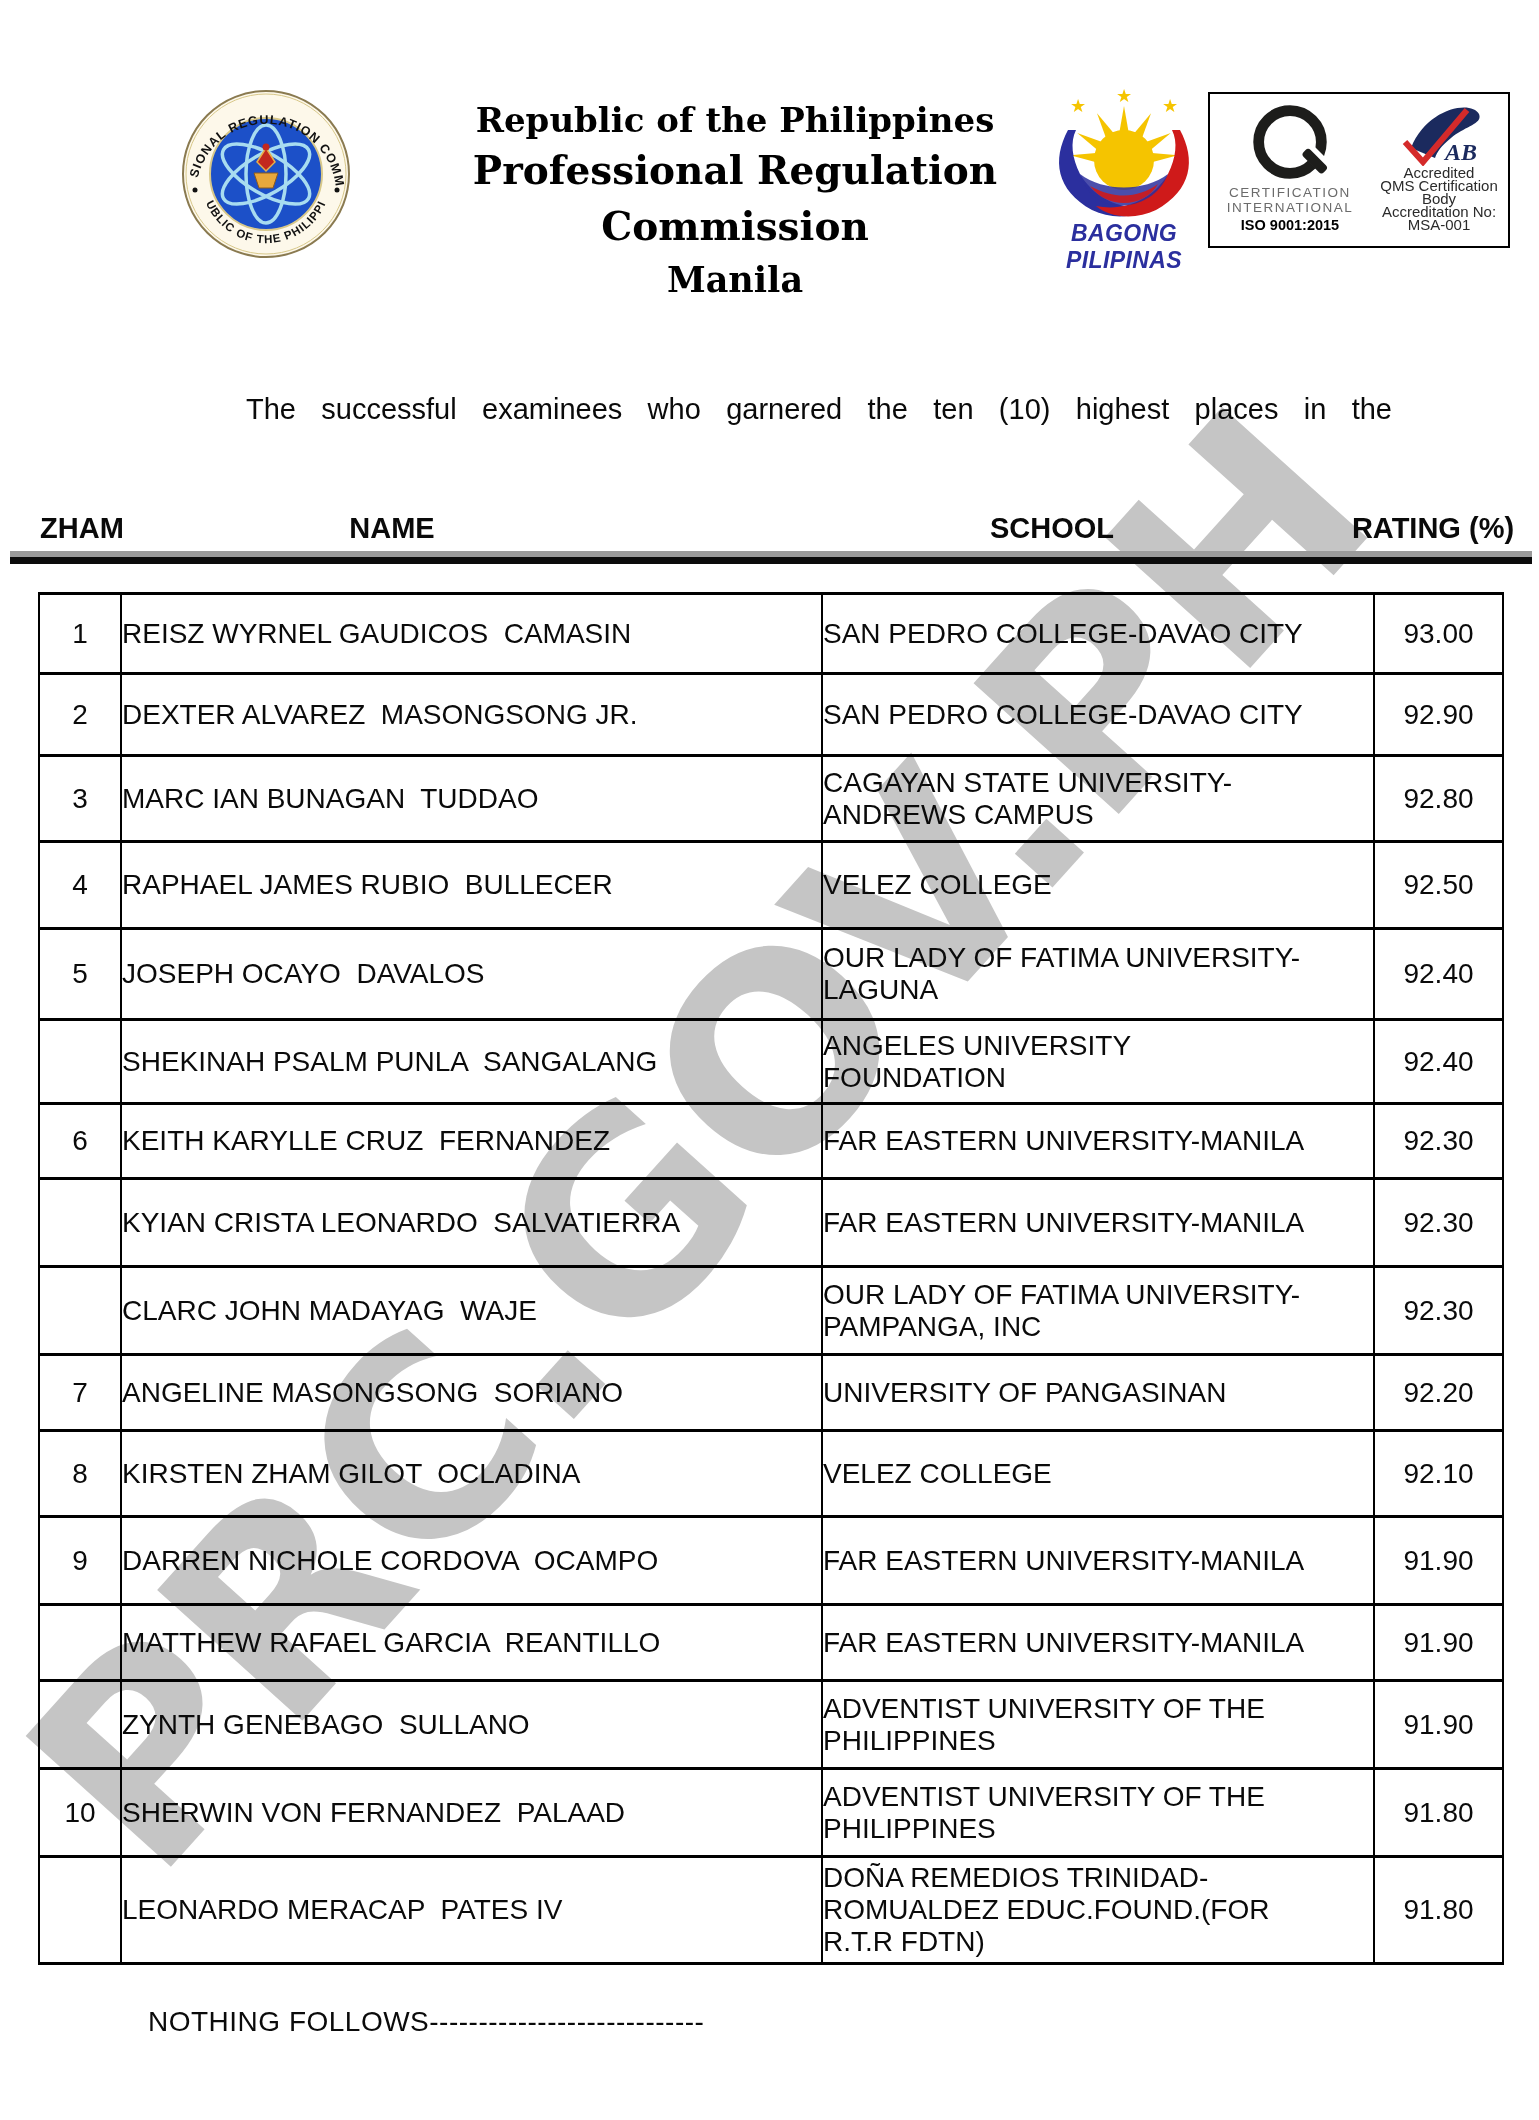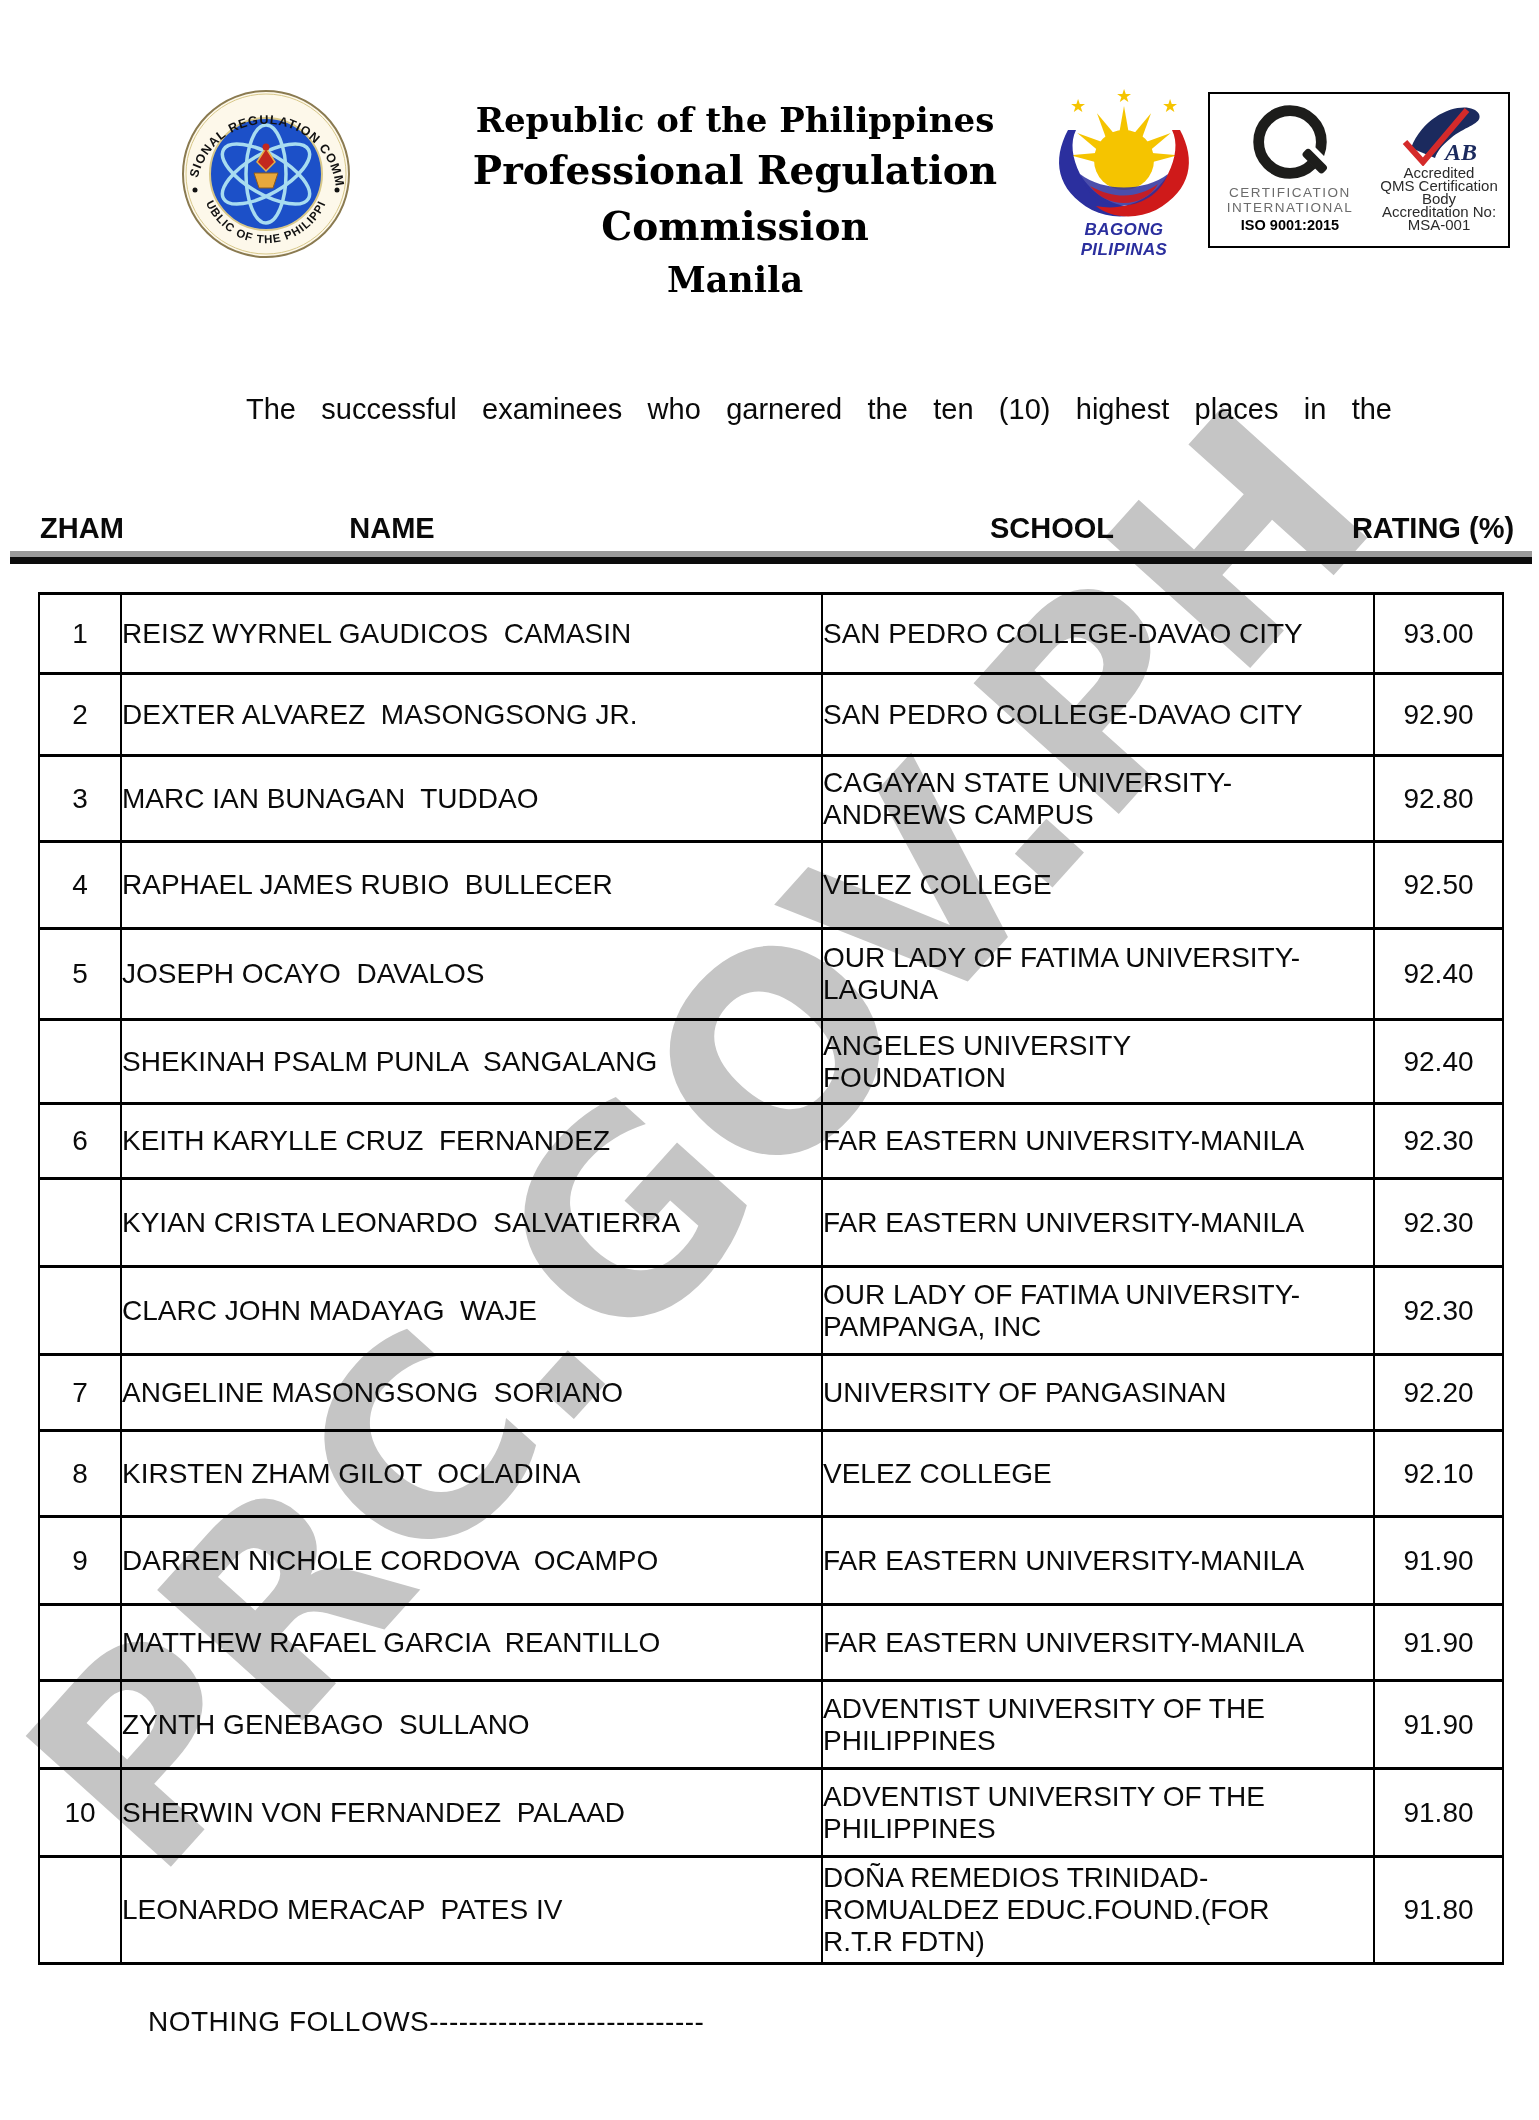--- a/index.html
+++ b/index.html
@@ -18,21 +18,21 @@
   
   .seal{left:182px;top:90px;width:168px;height:168px;}
   .title-block{left:368px;top:98px;width:734px;text-align:center;
     font-family:"DejaVu Serif", serif;font-weight:bold;color:#000;}
   .title-l1{font-size:34px;line-height:44px;}
   .title-l2{font-size:39px;line-height:56px;}
   .title-l3{font-size:35px;line-height:52px;}
 
   .bagong{left:1046px;top:88px;width:156px;height:156px;}
   .bagong-label{position:absolute;left:0px;top:132px;width:156px;text-align:center;
-    font-weight:bold;font-style:italic;font-size:17px;letter-spacing:0.4px;}
+    font-weight:bold;font-style:italic;font-size:23px;letter-spacing:0.4px;}
 
   .isobox{left:1208px;top:92px;width:298px;height:152px;border:2px solid #000;
     background:#fff;display:flex;}
   .ci-col{width:160px;display:flex;flex-direction:column;align-items:center;padding-top:5px;}
   .ci-text{color:#6b6b6b;font-size:13.5px;line-height:15px;letter-spacing:1.5px;}
   .ci-iso{color:#000;font-weight:bold;font-size:14.5px;margin-top:2px;}
   .pab-col{width:138px;display:flex;flex-direction:column;align-items:center;padding-top:8px;}
   .pab-small{font-size:15px;line-height:13px;color:#2b2b2b;text-align:center;}
 
   

